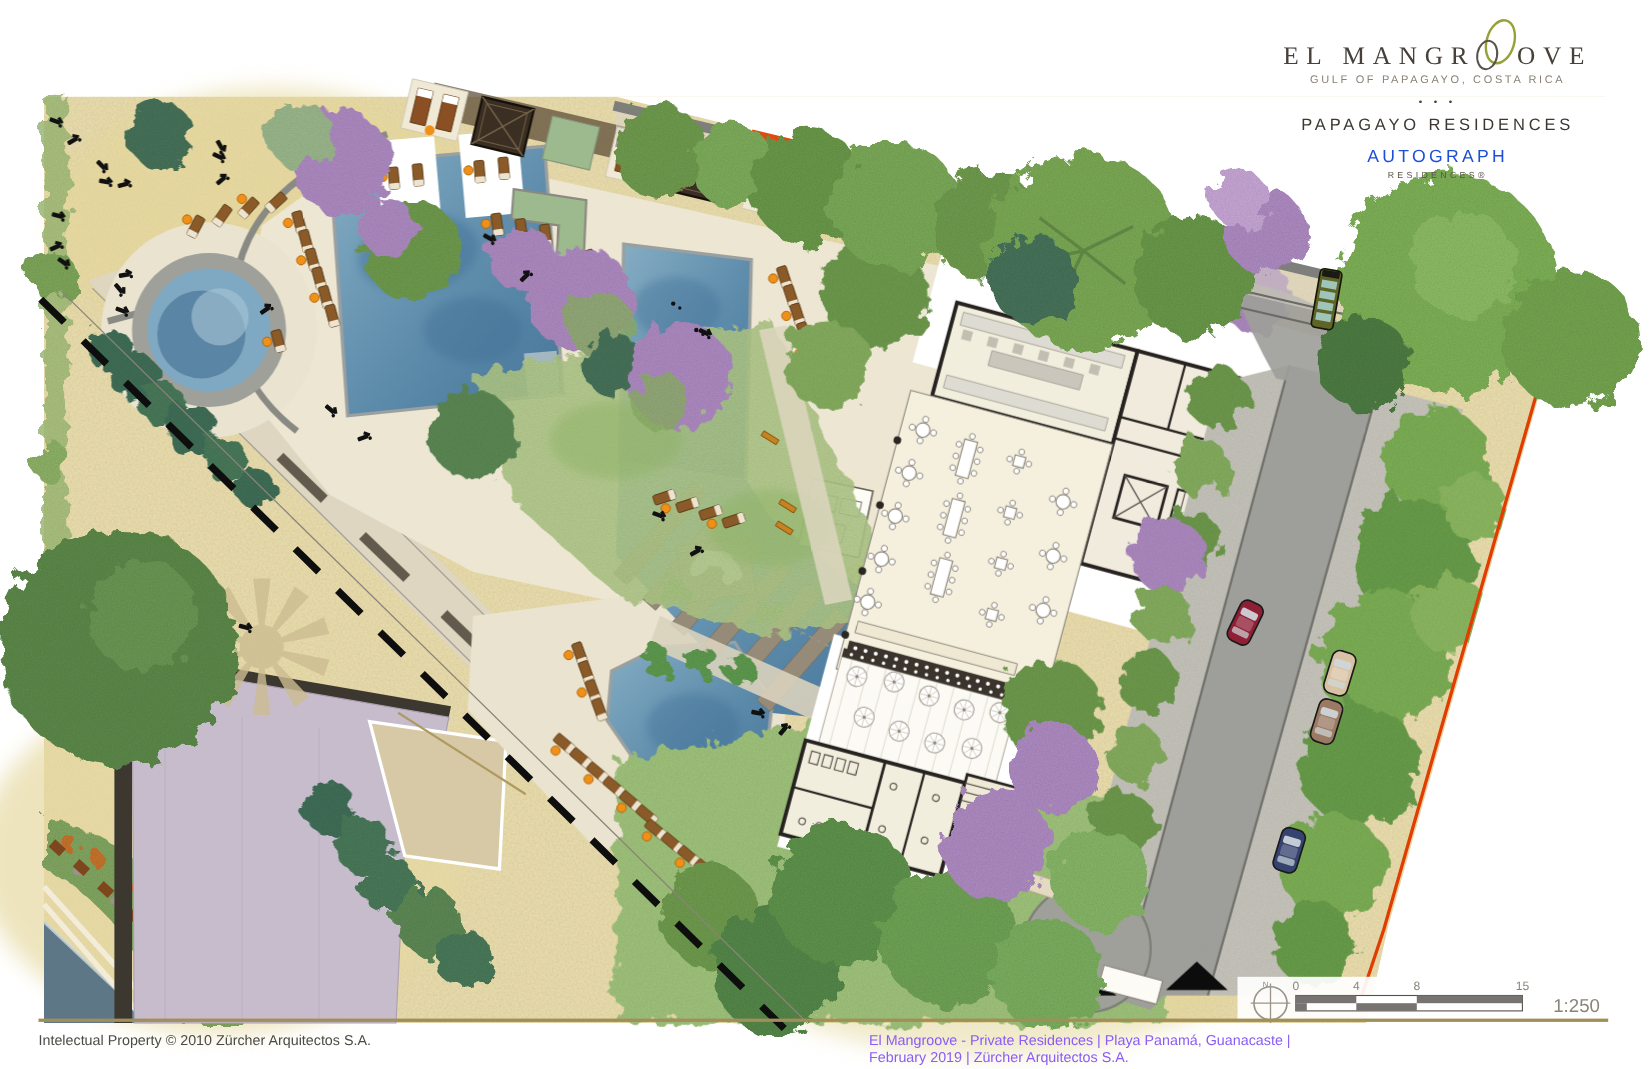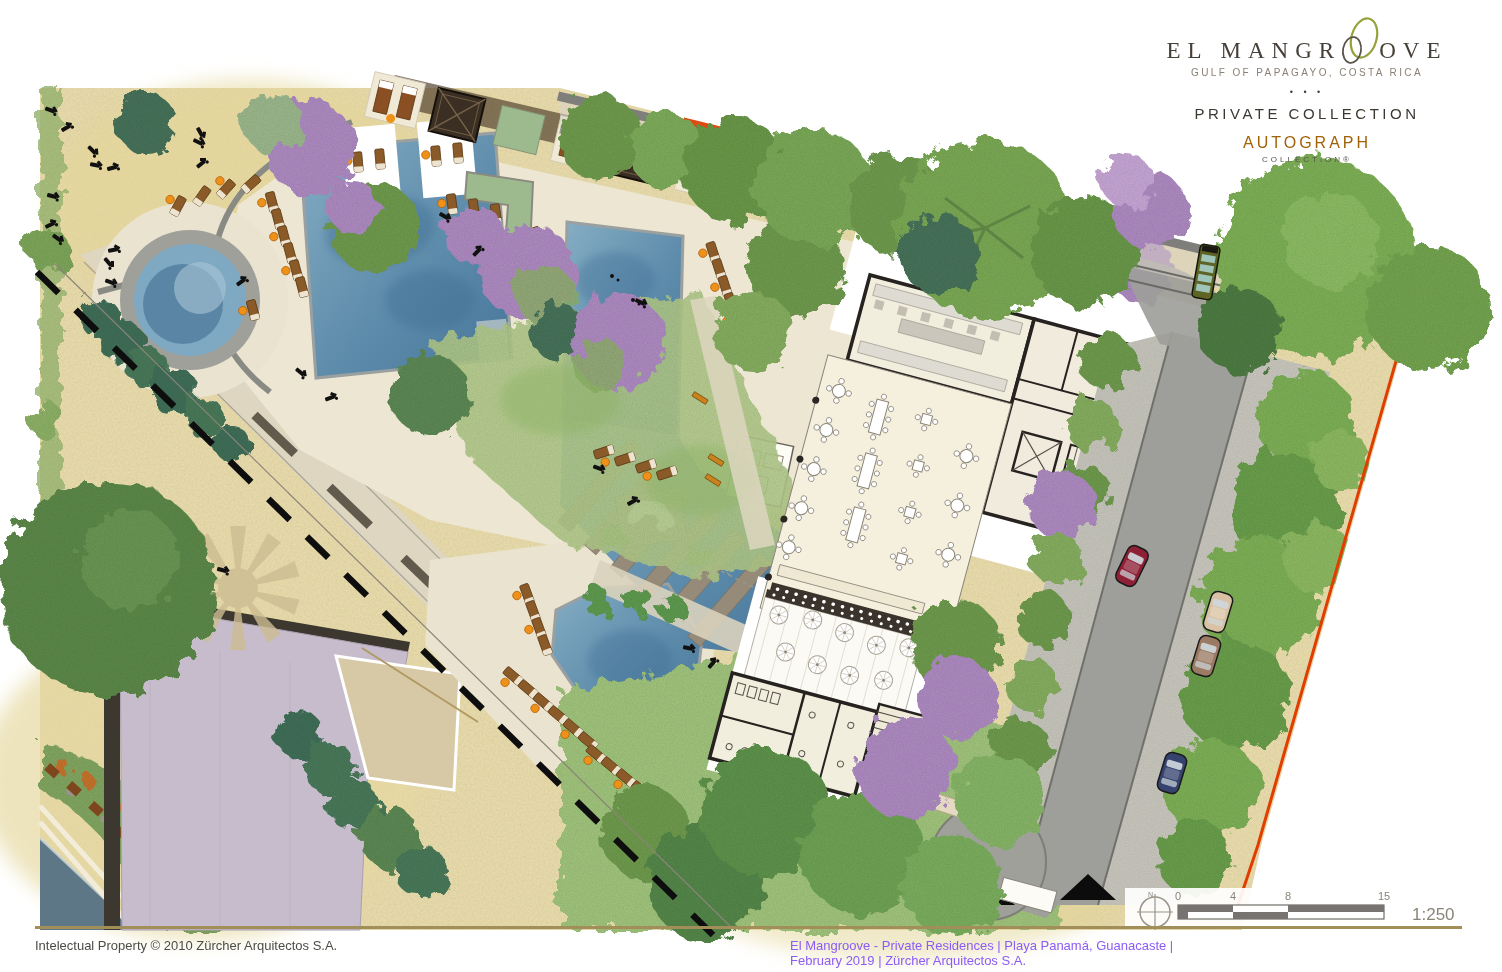--- a/index.html
+++ b/index.html
@@ -10,21 +10,21 @@
   .titleblock{position:absolute;left:57px;top:30px;}
   .title{font-size:28px;font-weight:400;letter-spacing:1px;color:#1d1d1b;line-height:1;}
   .subtitle{font-size:15px;font-weight:400;letter-spacing:1px;color:#9a9a96;margin-top:6px;}
   .brand{position:absolute;right:42px;top:16px;width:306px;display:flex;flex-direction:column;align-items:center;}
   .wordmark{display:flex;align-items:flex-end;font-family:"Liberation Serif",serif;
             font-size:23px;letter-spacing:7px;color:#46403a;}
   .wordmark .oo{position:relative;width:44px;height:50px;margin:0 -2px -2px -4px;}
   .brand-loc{font-size:10px;letter-spacing:2.4px;color:#8a8173;margin-top:3px;}
   .brand-dots{font-size:9px;letter-spacing:4px;color:#46403a;margin-top:9px;}
   .brand-res{font-size:15px;letter-spacing:3.5px;color:#3c3731;margin-top:8px;}
-  .brand-aut{font-size:16px;letter-spacing:3px;color:#a16207;margin-top:12px;font-weight:500;}
+  .brand-aut{font-size:16px;letter-spacing:3px;color:#1d4ed8;margin-top:12px;font-weight:500;}
   .brand-col{font-size:8px;letter-spacing:3px;color:#5a544a;margin-top:3px;}
   
   .rule{position:absolute;left:35px;right:40px;top:926px;height:3px;background:#a18e58;}
   .foot-left{position:absolute;left:35px;top:938px;font-size:13px;color:#4c4c46;}
   .foot-right{position:absolute;left:790px;top:938px;width:420px;text-align:left;font-size:13px;color:#8b5cf6;}
 </style>
 </head>
 <body>
 
 <div class="sheet">
@@ -726,22 +726,22 @@
     <span class="oo">
       <svg width="44" height="50" viewBox="0 0 44 50">
         <ellipse cx="27" cy="22" rx="12.5" ry="20" fill="none" stroke="#96a239" stroke-width="2.2" transform="rotate(16 27 22)"></ellipse>
         <ellipse cx="15" cy="34" rx="9" ry="13" fill="none" stroke="#5a544a" stroke-width="1.8" transform="rotate(10 15 34)"></ellipse>
       </svg>
     </span>
     <span>OVE</span>
   </div>
   <div class="brand-loc">GULF OF PAPAGAYO, COSTA RICA</div>
   <div class="brand-dots">• • •</div>
-  <div class="brand-res">PRIVATE COLLECTION</div>
+  <div class="brand-res">PAPAGAYO RESIDENCES</div>
   <div class="brand-aut">AUTOGRAPH</div>
-  <div class="brand-col">COLLECTION®</div>
+  <div class="brand-col">RESIDENCES®</div>
 </div>
 
 <div class="rule"></div>
 <div class="foot-left">Intelectual Property © 2010 Zürcher Arquitectos S.A.</div>
 <div class="foot-right">El Mangroove - Private Residences | Playa Panamá, Guanacaste | February 2019 | Zürcher Arquitectos S.A.</div>
 
 </div>
 
 </body></html>

